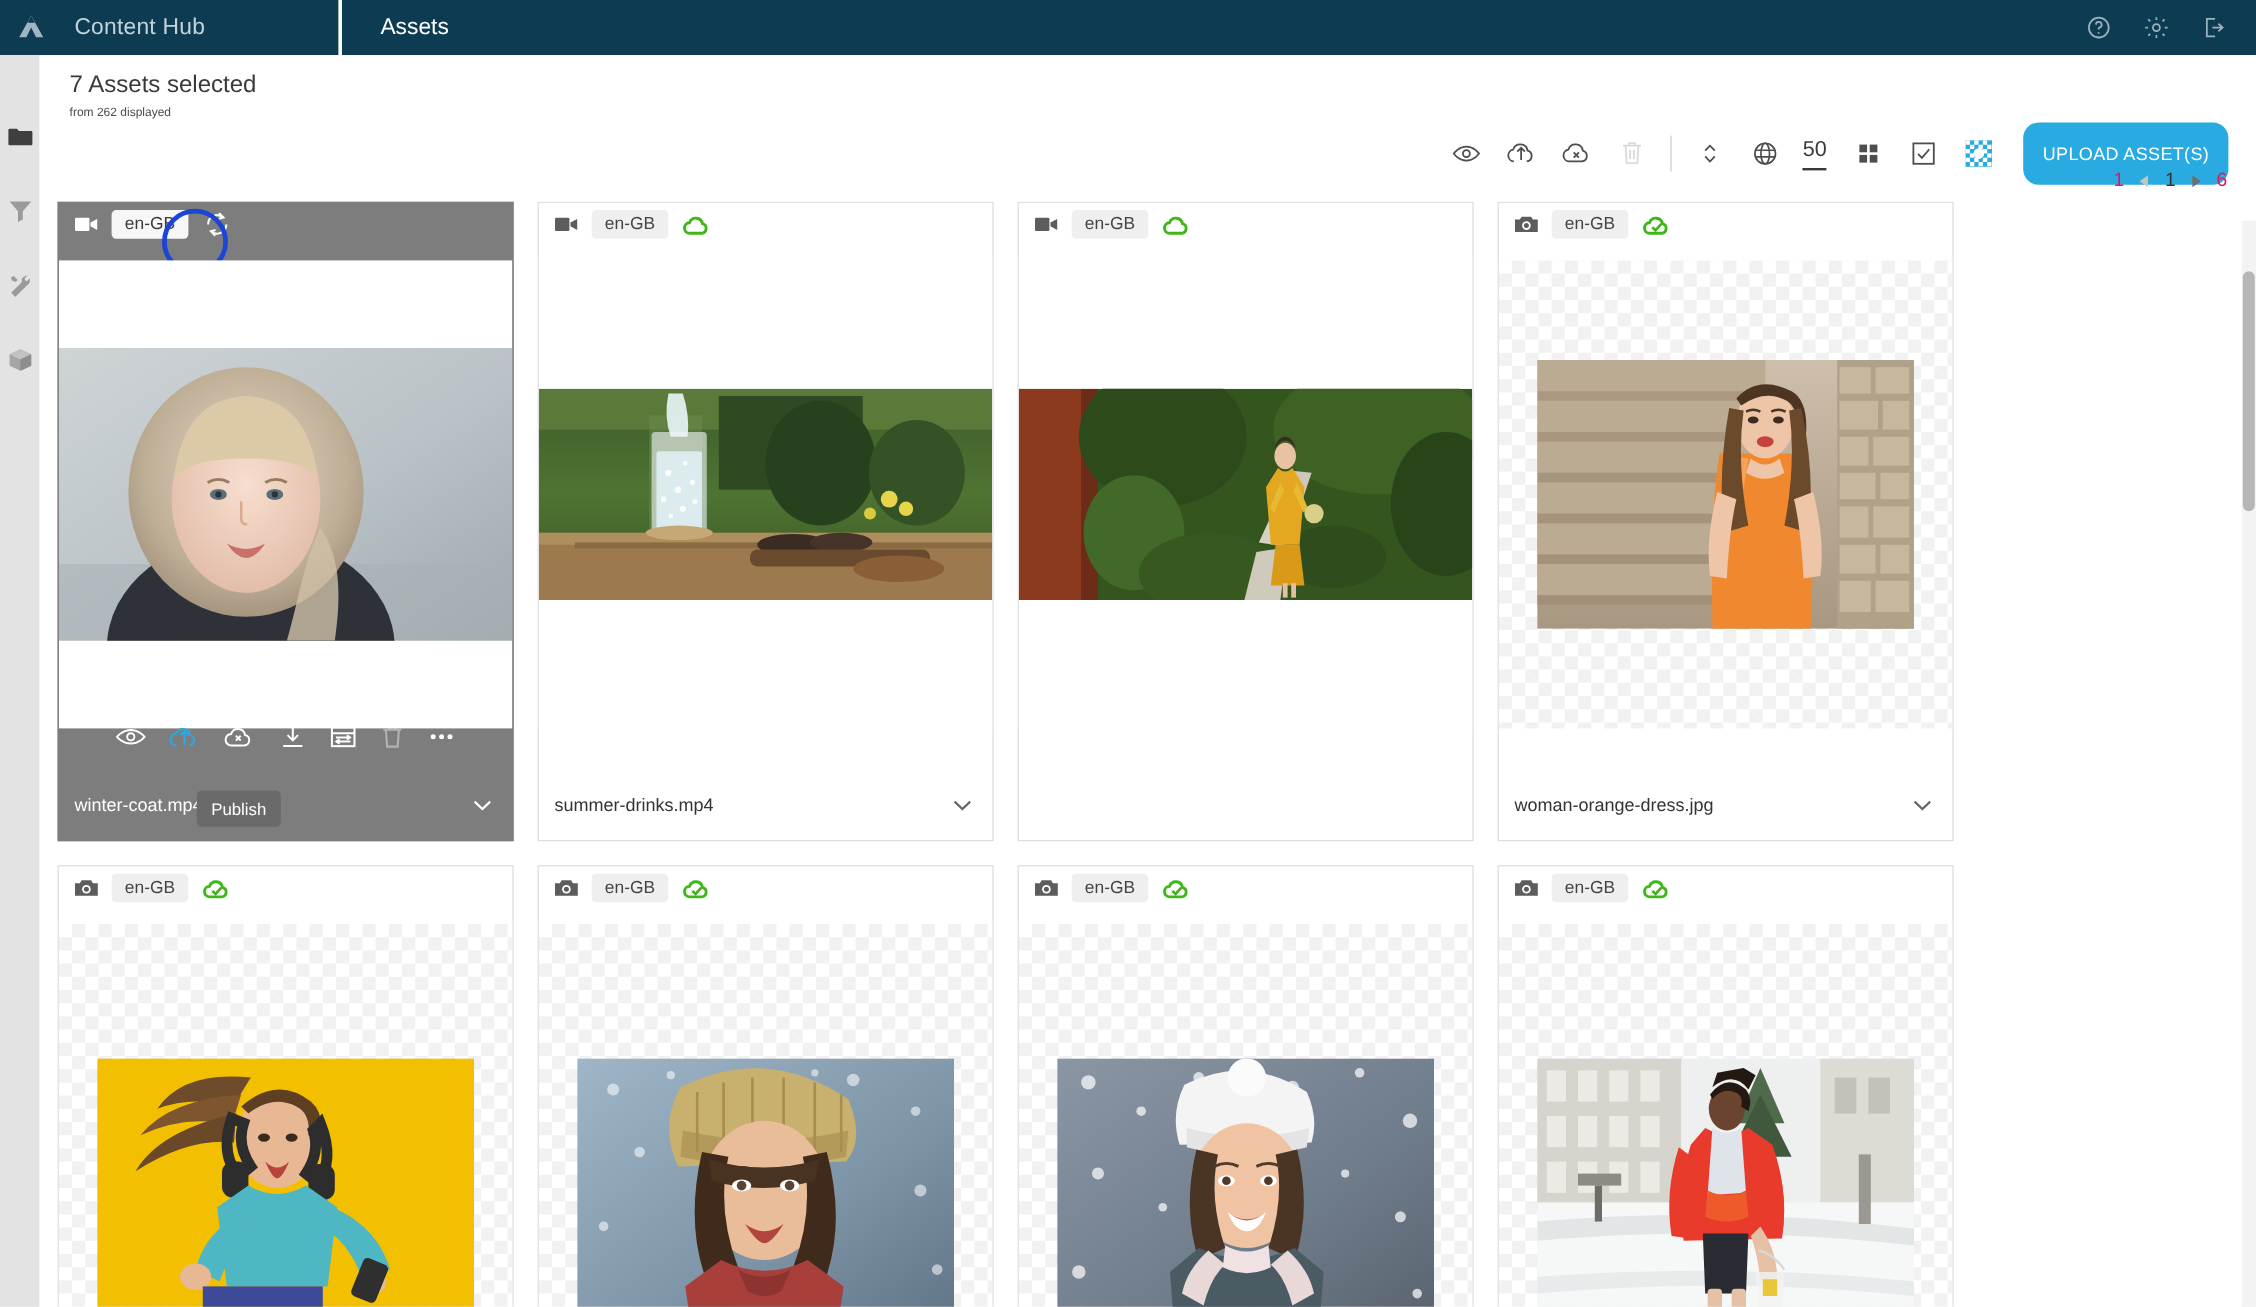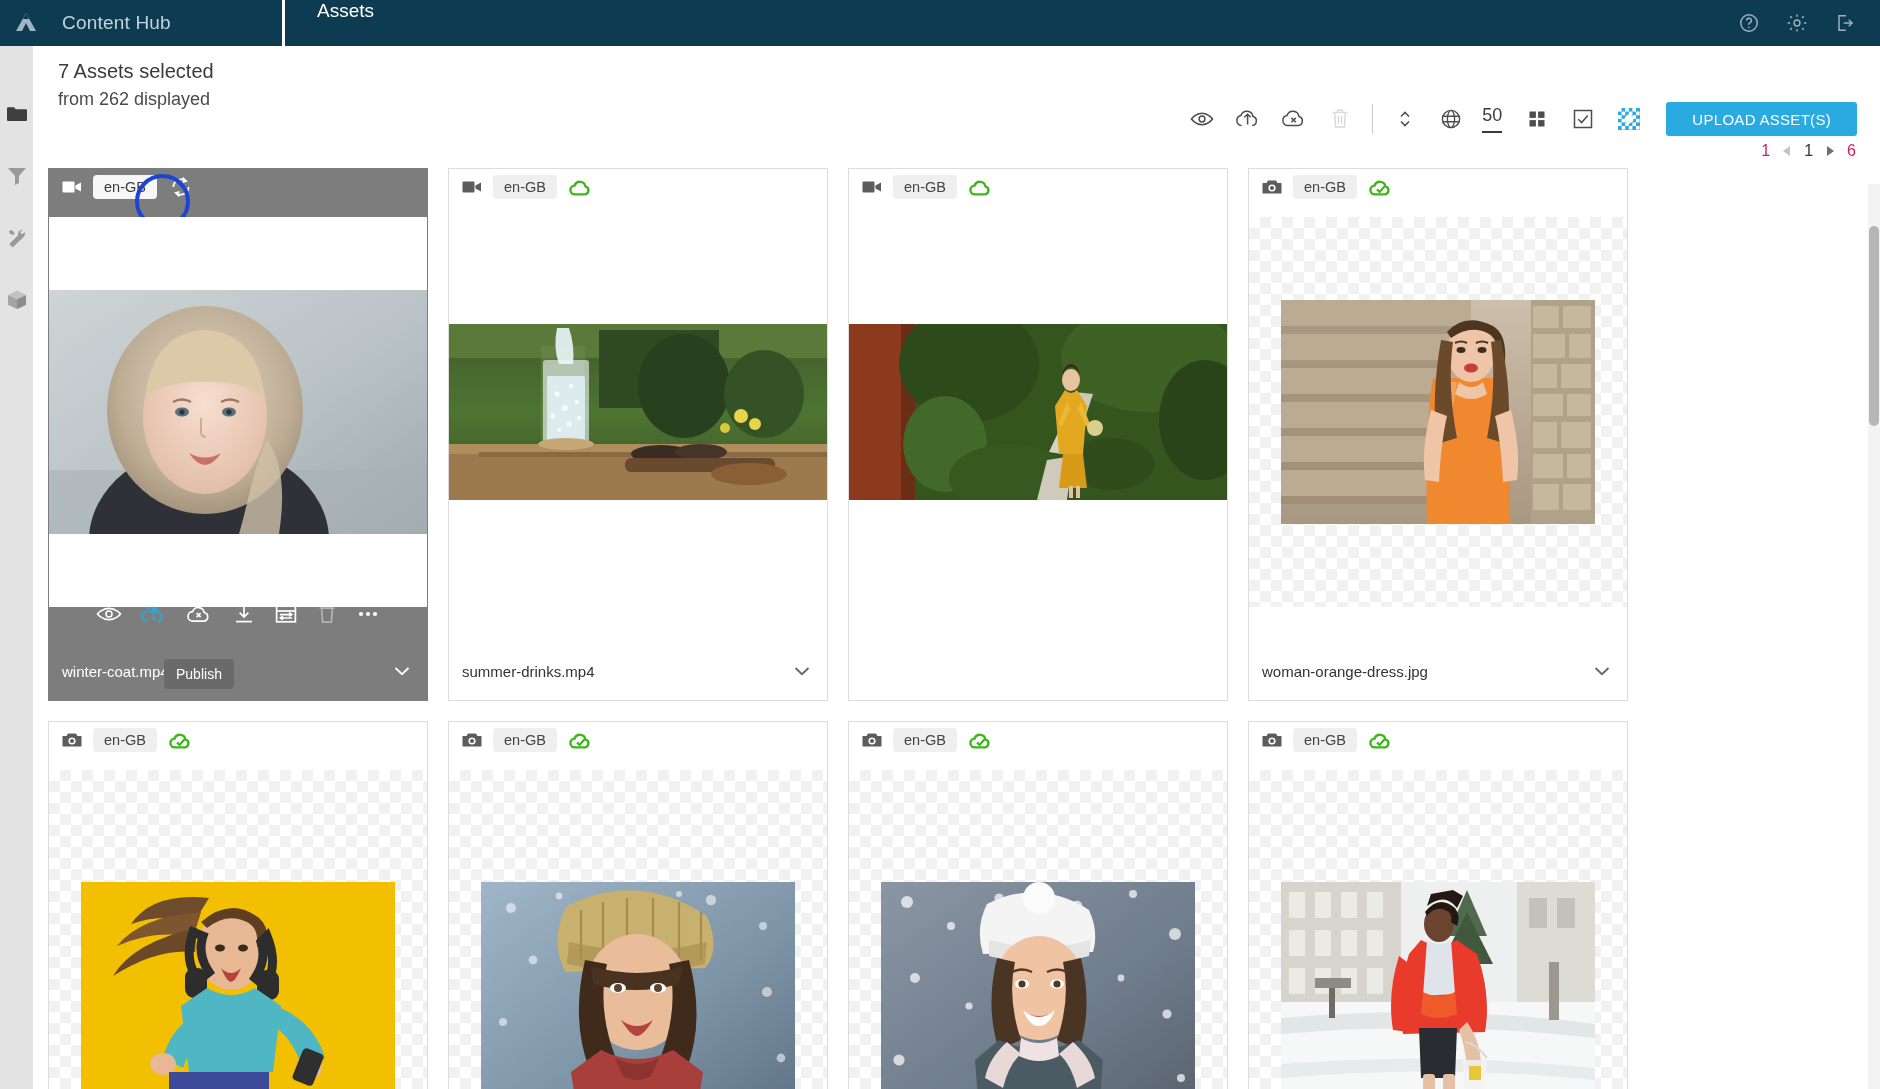--- a/index.html
+++ b/index.html
@@ -19,21 +19,21 @@
   }
   .logo-box {
     width: 52px; display: flex; align-items: center; justify-content: center;
   }
   .brand-box {
     width: 233px; display: flex; align-items: center;
     padding-left: 10px;
     border-right: 3px solid #ffffff;
   }
   .brand-text { color: #c3d3dc; font-size: 19px; letter-spacing: .2px; }
-  .section-box { display: flex; align-items: flex-start; padding-left: 32px; }
+  .section-box { display: flex; align-items: center; padding-left: 32px; }
   .section-text { color: #ffffff; font-size: 19px; }
   .topbar-actions {
     margin-left: auto; display: flex; align-items: center;
     gap: 26px; padding-right: 24px;
   }
   .tb-icon { width: 22px; height: 22px; opacity: .78; cursor: pointer; display:block; }
 
   
   .rail {
     position: absolute; top: 46px; left: 0;
@@ -49,21 +49,21 @@
 
   
   .main {
     position: absolute; top: 46px; left: 33px;
     width: 1847px; height: 1043px;
     background: #ffffff;
   }
 
   .sel-head { position: absolute; top: 12px; left: 25px; }
   .sel-title { font-size: 20px; color: #3a3a3a; line-height: 27px; }
-  .sel-sub { font-size: 18px; color: #4a4a4a; margin-top: 4px; }
+  .sel-sub { font-size: 10px; color: #4a4a4a; margin-top: 4px; }
 
   .toolbar {
     position: absolute; top: 56px; right: 23px;
     display: flex; align-items: center; gap: 0px;
   }
   .tool-btn {
     width: 46px; height: 34px;
     display: flex; align-items: center; justify-content: center;
     cursor: pointer;
   }
@@ -71,22 +71,22 @@
   .tool-div {
     width: 1px; height: 30px; background: #c9c9c9; margin: 0 9px;
   }
   .page-size {
     font-size: 18px; color: #3a3a3a;
     border-bottom: 2.5px solid #3a3a3a;
     padding-bottom: 5px; margin: 0 12px 0 8px; cursor: pointer;
   }
   .upload-btn {
     background: #29abe2; color: #fff; font-size: 15px;
-    letter-spacing: .3px; border: none; border-radius: 3px;
-    height: 34px; padding: 0 26px; margin-left: 14px; cursor: pointer;
+    letter-spacing: .3px; border: none; border-radius: 13px;
+    height: 52px; padding: 0 16px; margin-left: 14px; cursor: pointer;
     font-family: "Liberation Sans", sans-serif;
   }
 
   .pager {
     position: absolute; top: 96px; right: 24px;
     display: flex; align-items: center; gap: 10px;
     font-size: 16px;
   }
   .pg-first, .pg-last { color: #d81b60; cursor: pointer; }
   .pg-cur { color: #333; }

